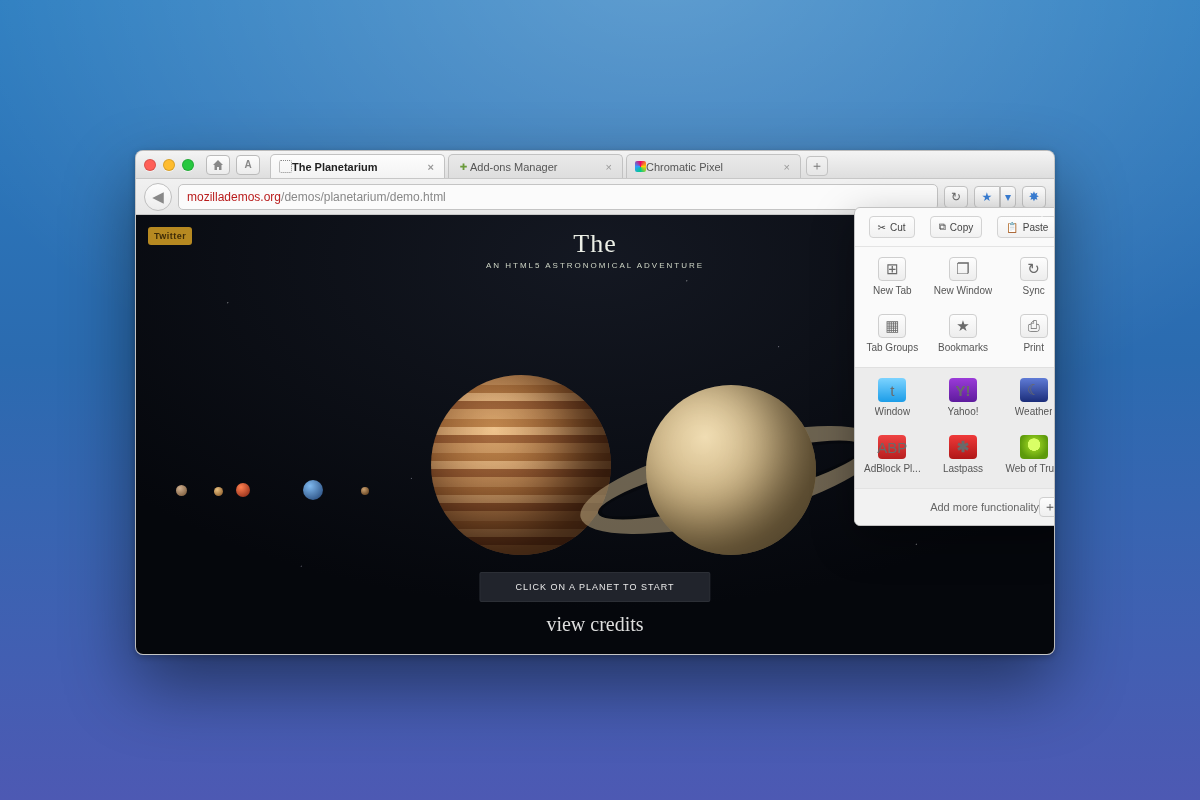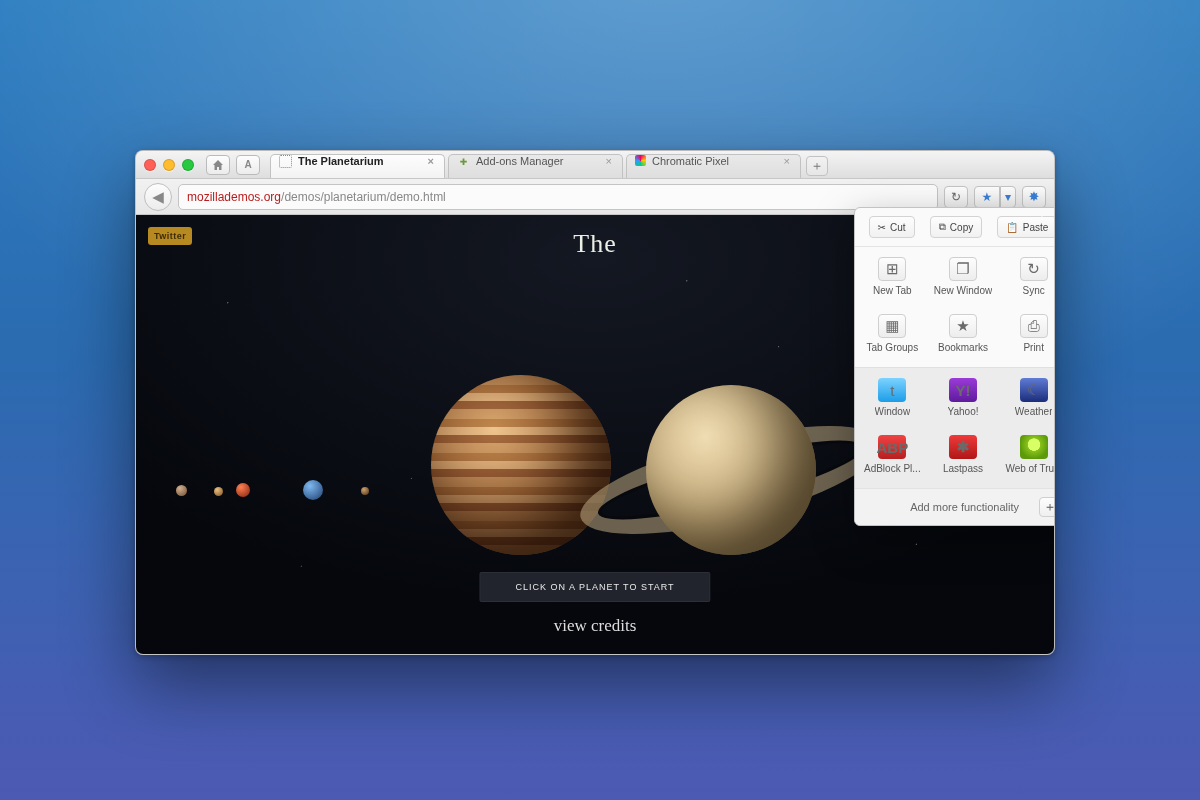--- a/index.html
+++ b/index.html
@@ -20,21 +20,21 @@
 
   
   .titlebar { height: 28px; display: flex; align-items: center; gap: 6px; padding: 0 8px;
     background: linear-gradient(180deg,#f4f4f4,#dedede); border-bottom: 1px solid #c7c7c7; }
   .traffic { display:flex; gap:7px; margin-right:6px; }
   .dot { width:12px;height:12px;border-radius:50%; box-shadow: inset 0 0 0 1px rgba(0,0,0,.15), 0 1px 0 rgba(255,255,255,.5);}
   .dot.red{background:#ff5f57}.dot.yellow{background:#febc2e}.dot.green{background:#28c840}
   .toolbar-btn{ width:24px;height:20px;border-radius:4px;border:1px solid #bbb; background:linear-gradient(#fdfdfd,#ececec); display:flex;align-items:center;justify-content:center; color:#777; font-size:11px; }
 
   .tabstrip{ display:flex; align-items:flex-end; height:100%; gap:3px; flex:1; padding-left:4px; }
-  .tab{ height:24px; min-width:175px; padding:0 8px; display:flex; gap:6px; border:1px solid #c2c2c2; border-bottom:none; border-radius:5px 5px 0 0; background:linear-gradient(#e9e9e9,#dedede); font-size:11px; color:#555; position:relative; }
+  .tab{ height:24px; min-width:175px; padding:0 8px; display:flex; align-items:center; border:1px solid #c2c2c2; border-bottom:none; border-radius:5px 5px 0 0; background:linear-gradient(#e9e9e9,#dedede); font-size:11px; color:#555; position:relative; }
   .tab.active{ background:linear-gradient(#fdfdfd,#f3f3f3); color:#222; font-weight:600; z-index:2; }
   .tab .favicon{ width:13px;height:13px;border-radius:2px;display:flex;align-items:center;justify-content:center;font-size:9px;}
   .tab .close{ margin-left:auto; color:#999; font-size:11px; padding:0 2px; }
   .newtab{ width:22px;height:20px;border-radius:4px;border:1px solid #c2c2c2; background:linear-gradient(#f2f2f2,#e6e6e6); display:flex;align-items:center;justify-content:center;color:#777;font-size:13px; margin:0 4px 2px 2px;}
 
   
   .urlbar-row{ height:36px; display:flex; align-items:center; gap:6px; padding:0 8px; background:linear-gradient(#f1f1f1,#e7e7e7); border-bottom:1px solid #c7c7c7;}
   .navback{ width:28px;height:28px;border-radius:50%;border:1px solid #bfbfbf;background:linear-gradient(#fdfdfd,#ececec);display:flex;align-items:center;justify-content:center;color:#888;font-size:15px; }
   .urlfield{ flex:1; height:26px; border-radius:5px; border:1px solid #c4c4c4; background:#fbfbfb; display:flex; align-items:center; padding:0 8px; font-size:12px; color:#888; }
   .urlfield .host{ color:#b91c1c; }
@@ -70,39 +70,39 @@
      box-shadow: inset -30px -30px 60px rgba(0,0,0,.6); }
   .saturn-body{ left:510px; top:170px; width:170px; height:170px; background: radial-gradient(circle at 35% 30%, #f0ddb3, #b49661 70%); box-shadow: inset -30px -25px 55px rgba(0,0,0,.55); }
   .saturn-ring{ position:absolute; left:440px; top:225px; width:310px; height:80px; border:18px solid rgba(190,170,130,.55); border-radius:50%; transform:rotate(-14deg); box-shadow: inset 0 0 0 4px rgba(0,0,0,.25); }
   .small{ width:11px;height:11px; top:270px; }
   .mercury{left:40px;background:radial-gradient(circle at 35% 30%,#d0b090,#705030);} 
   .venus{left:78px;width:9px;height:9px;top:272px;background:radial-gradient(circle at 35% 30%,#e8c080,#805020);} 
   .mars{left:100px;width:14px;height:14px;top:268px;background:radial-gradient(circle at 35% 30%,#ff8050,#802010);} 
   .earth{left:167px;width:20px;height:20px;top:265px;background:radial-gradient(circle at 35% 30%,#7fb9ef,#1c3d6e);} 
   .tiny{left:225px;width:8px;height:8px;top:272px;background:radial-gradient(circle at 35% 30%,#caa070,#503010);} 
   .cta{ position:absolute; left:50%; transform:translateX(-50%); bottom:52px; font-size:9px; letter-spacing:1px; color:#eaeaea; background:rgba(40,44,52,.8); padding:10px 36px; border-radius:2px; box-shadow:0 0 0 1px rgba(255,255,255,.05) inset; }
-  .credits{ position:absolute; left:50%; transform:translateX(-50%); bottom:18px; font-family:"Brush Script MT",cursive; font-size:17px; color:#dedede; }
+  .credits{ position:absolute; left:50%; transform:translateX(-50%); bottom:18px; font-family:"Brush Script MT",cursive; font-size:20px; color:#dedede; }
 
   
   .panel { position:absolute; right:-18px; top:56px; width:218px; background:#fafafa; border:1px solid #c3c3c3; border-radius:6px; box-shadow: 0 14px 40px rgba(0,0,0,.35); overflow:hidden; font-size:10px; color:#555; }
   .panel-caret{ position:absolute; right:22px; top:-8px; width:14px; height:14px; background:#fafafa; border-left:1px solid #c3c3c3; border-top:1px solid #c3c3c3; transform:rotate(45deg);}
   .toprow{ display:flex; justify-content:space-around; padding:8px 6px; border-bottom:1px solid #e4e4e4; }
   .toprow .pbtn{ display:flex; align-items:center; gap:4px; padding:4px 8px; border:1px solid #d3d3d3; border-radius:4px; background:linear-gradient(#fdfdfd,#f1f1f1); font-size:10px; color:#444;}
   .pgrid{ display:grid; grid-template-columns:repeat(3,1fr); padding:6px 2px 10px; row-gap:10px; }
   .pgrid.light{ background:#ececec; border-top:1px solid #e0e0e0;}
   .cell{ display:flex; flex-direction:column; align-items:center; gap:4px; padding:4px 0;}
   .cell .ico{ width:28px; height:24px; border-radius:4px; display:flex; align-items:center; justify-content:center; font-size:15px; color:#6a6a6a; }
   .cell .lbl{ font-size:10px; color:#555; max-width:62px; text-align:center; white-space:nowrap; overflow:hidden; text-overflow:ellipsis;}
-  .panel-footer{ display:flex; align-items:center; justify-content:flex-end; gap:20px; padding:8px 10px; border-top:1px solid #e2e2e2; background:#f2f2f2; font-size:11px; color:#666;}
+  .panel-footer{ display:flex; align-items:center; justify-content:flex-end; gap:0; padding:8px 10px; border-top:1px solid #e2e2e2; background:#f2f2f2; font-size:11px; color:#666;}
   .panel-footer .addbtn{ width:22px;height:20px;border:1px solid #cfcfcf;border-radius:4px;background:linear-gradient(#fdfdfd,#efefef);display:flex;align-items:center;justify-content:center;font-size:13px;color:#555;}
 
   .ext-twitter{background:linear-gradient(#7cd3ff,#1c9de8);color:#fff}
   .ext-yahoo{background:linear-gradient(#9b3bd9,#5e1b9d);color:#fff;font-weight:700}
   .ext-weather{background:linear-gradient(#5f7bd6,#1b2d7a);color:#fff}
-  .ext-abp{background:linear-gradient(#ef4343,#b81f1f);color:#fff;font-weight:700;font-size:9px}
+  .ext-abp{background:linear-gradient(#ef4343,#b81f1f);color:#fff;font-weight:400;font-size:9px}
   .ext-lp{background:linear-gradient(#ef3a3a,#b01717);color:#fff;font-size:15px;font-weight:700}
   .ext-wot{background:radial-gradient(circle at 50% 40%, #d9ff66 30%, #88c21b 32%, #5d9a0b 70%)}
 </style>
 </head>
 <body>
 
 <div class="window">
 
   <div class="titlebar">
     <div class="traffic">
@@ -163,20 +163,21 @@
     <div class="gear">
       <span>✸</span>
     </div>
   </div>
 
   <div class="page">
     <div class="stars"></div>
     <div class="ff-badge">Twitter</div>
     <div class="heading">
       <div class="the">The</div>
+      <div class="sub">An HTML5 Astronomical Adventure</div>
     </div>
 
     <div class="planet small mercury"></div>
     <div class="planet venus"></div>
     <div class="planet mars"></div>
     <div class="planet earth"></div>
     <div class="planet tiny"></div>
     <div class="planet jupiter"></div>
     <div class="saturn-ring"></div>
     <div class="planet saturn-body"></div>

